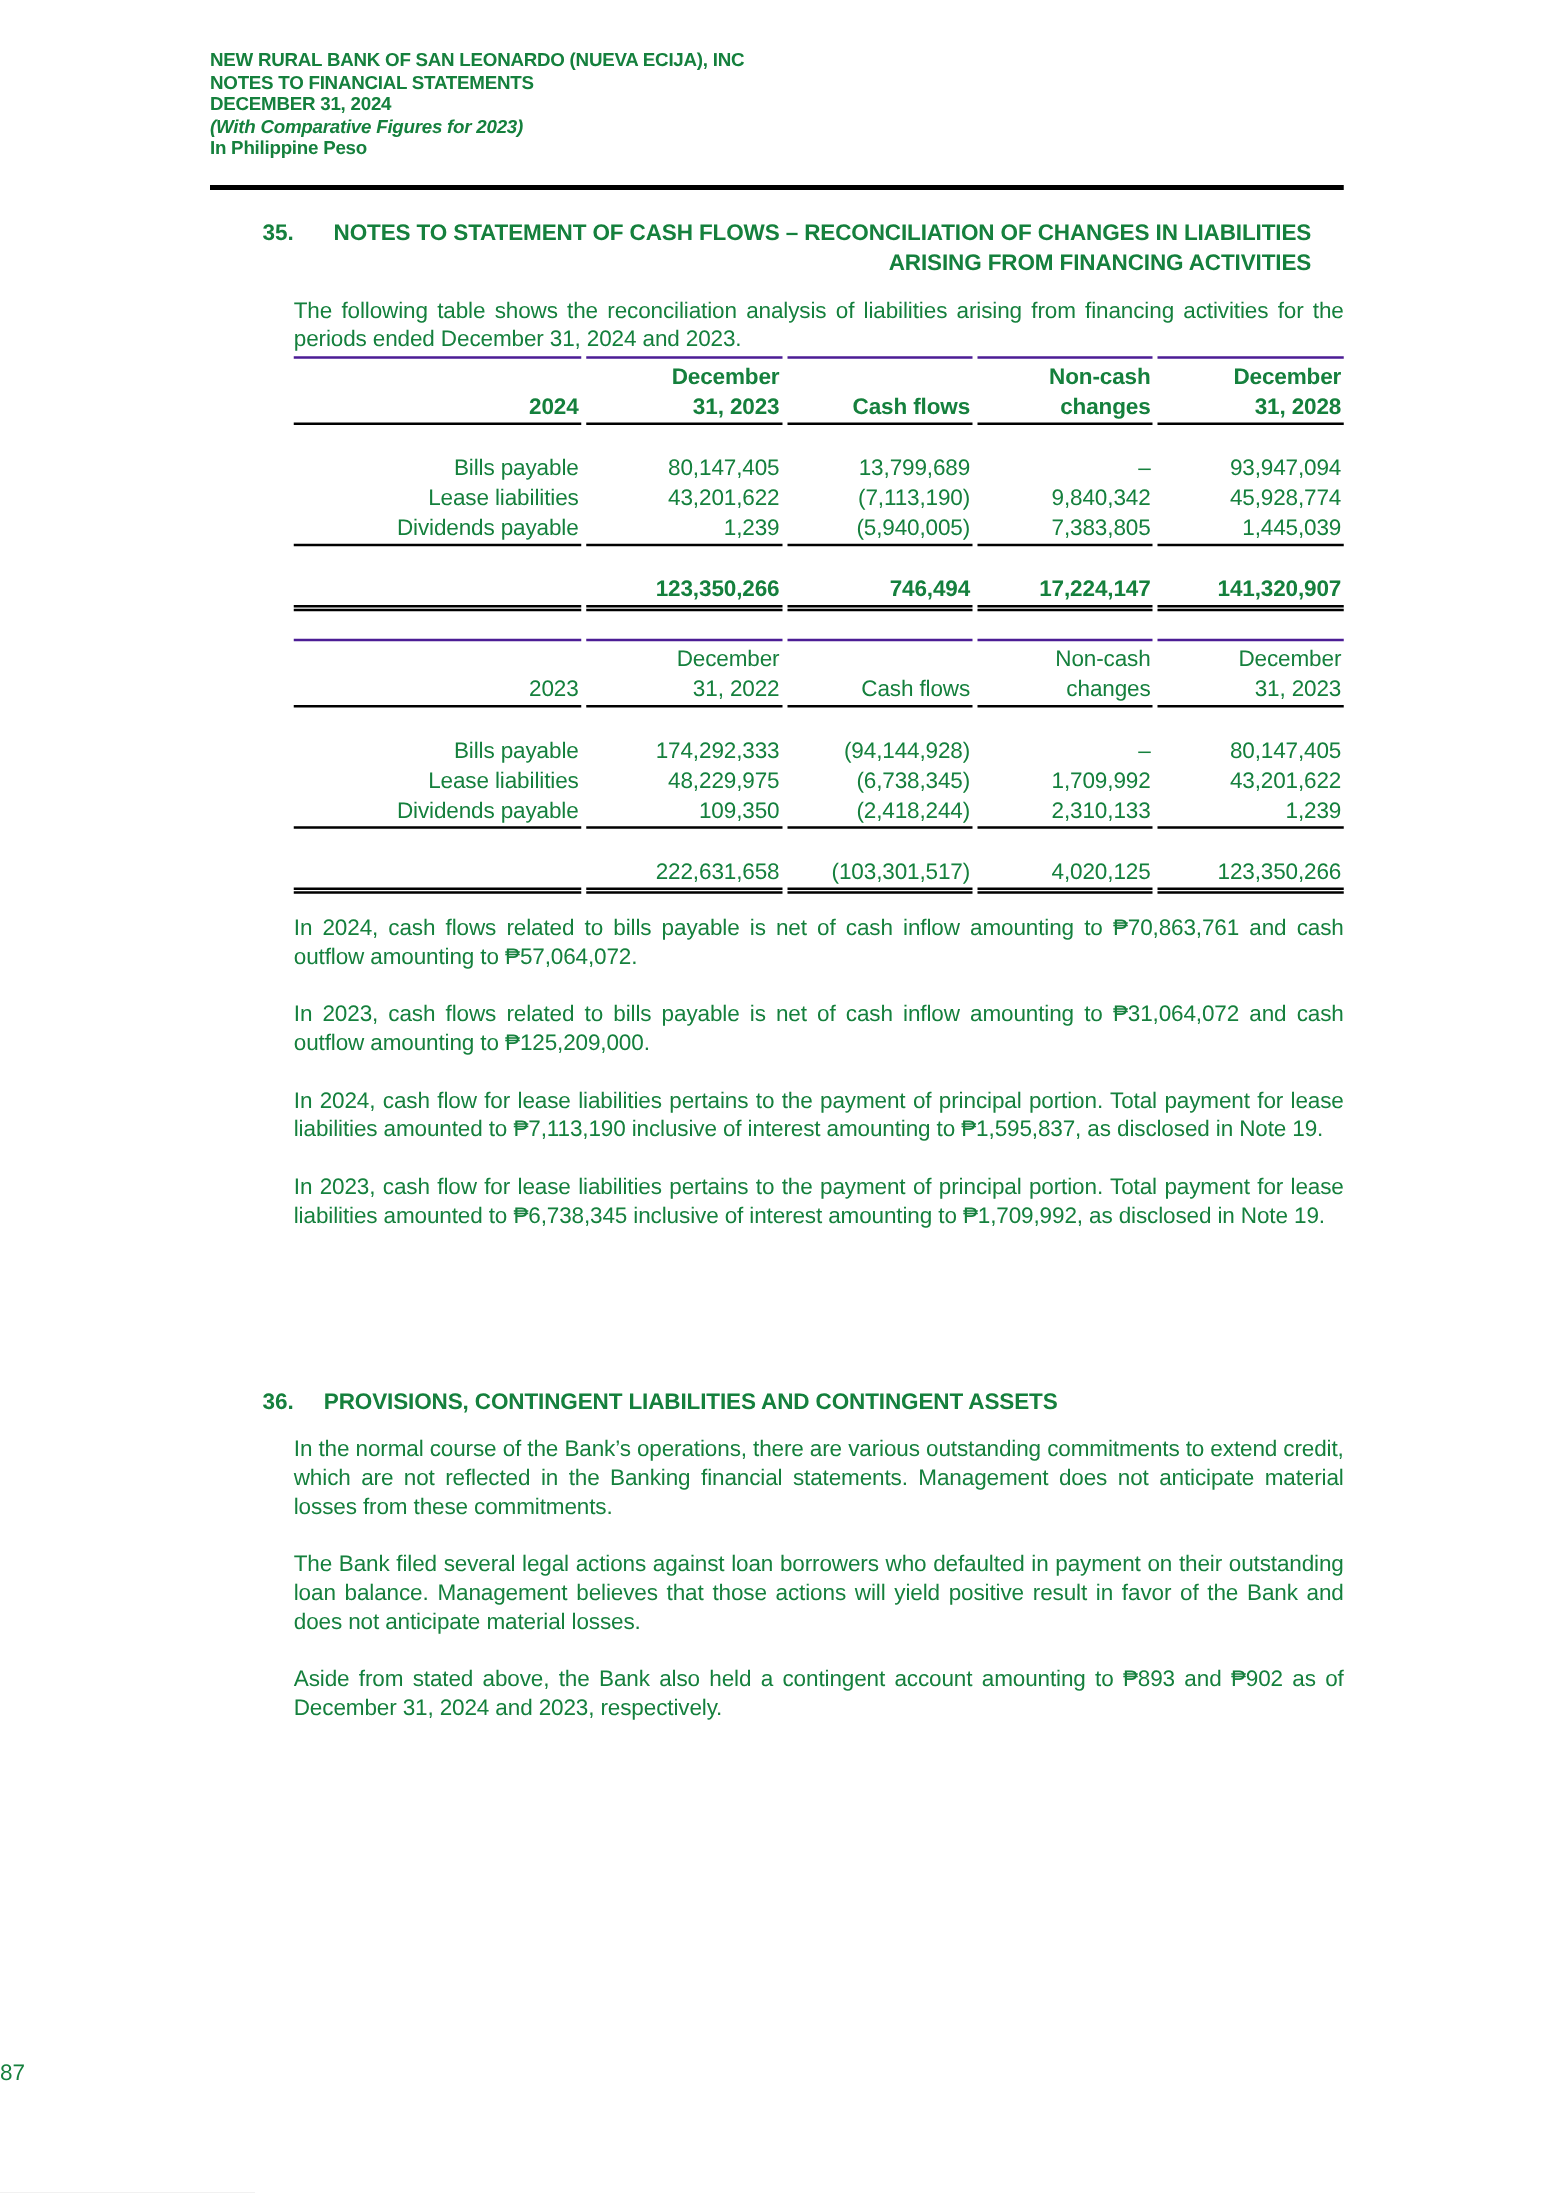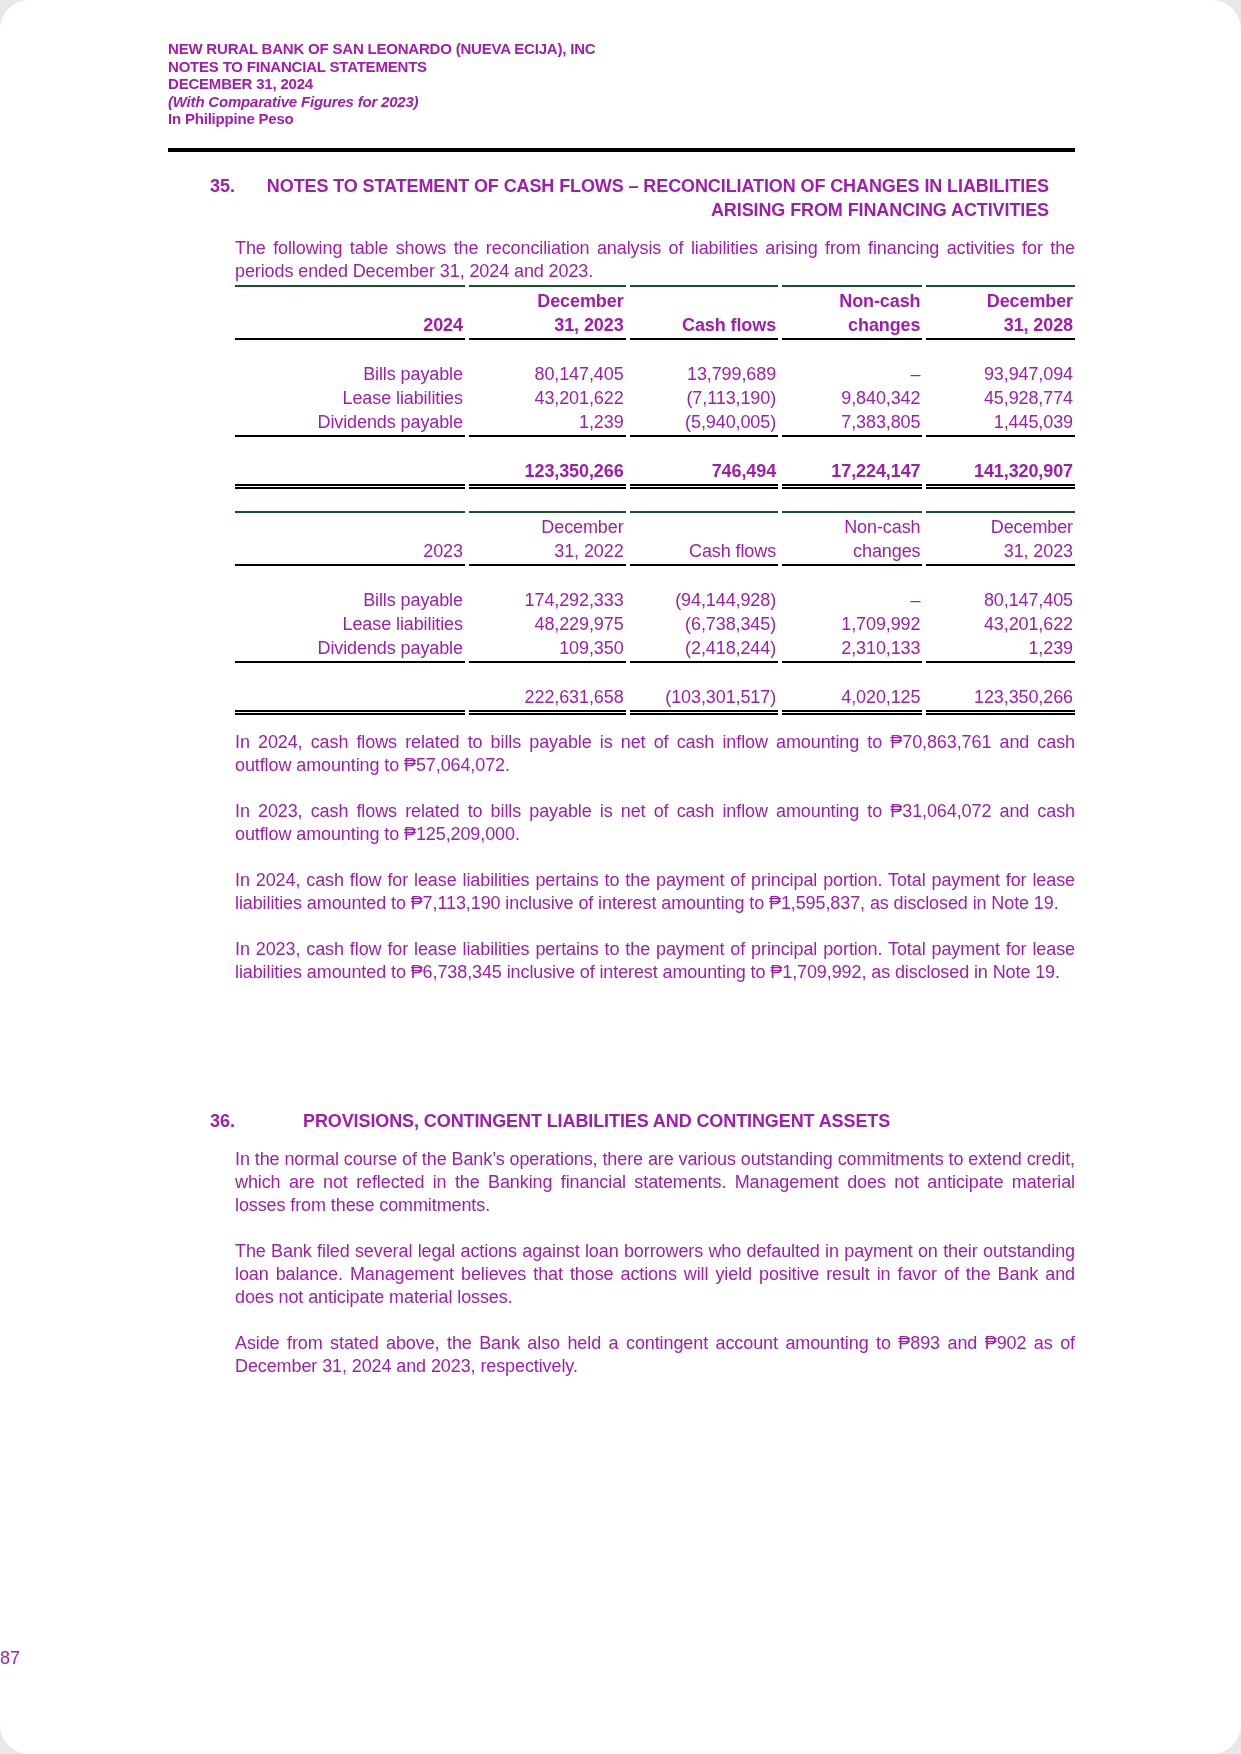--- a/index.html
+++ b/index.html
@@ -4,33 +4,32 @@
 <style>
   html,body{margin:0;padding:0;background:#e8e8e8;}
   .page{
     position:relative;
     width:1241px;height:1754px;
     margin:0 auto;
     background:#ffffff;
     box-sizing:border-box;
     padding:40px 166px 0 168px;
     font-family:"Liberation Sans","DejaVu Sans",sans-serif;
-    color:#a21caf;
-    border-radius:29px;
+    color:#15803d;
   }
   
   .doc-header div{
     font-size:15px;font-weight:bold;line-height:17.6px;letter-spacing:-0.2px;
   }
   .doc-header .italic{font-style:italic;}
   .rule{margin-top:20px;border-top:4px solid #000;height:0;}
 
   
   .section{display:flex;margin-top:22px;text-align:right;}
-  .section.mt125{margin-top:125px;gap:44px;}
+  .section.mt125{margin-top:125px;}
   .sec-num{flex:none;width:67px;font-size:18px;line-height:24px;font-weight:bold;}
   .sec-title{font-size:18px;line-height:24px;font-weight:bold;max-width:790px;letter-spacing:-0.1px;margin-left:24px;}
 
   
   .body-col{margin-left:67px;}
   p.para{
     margin:23px 0 0 0;
     font-size:18px;line-height:23px;
     text-align:justify;letter-spacing:-0.1px;
   }
@@ -47,21 +46,21 @@
   }
   .fin-table.mt2{margin-top:2px;}
   .fin-table.mt22{margin-top:22px;}
   .fin-table td{padding:1px 2px 2px 0;vertical-align:bottom;overflow:visible;}
   .fin-table td:nth-child(1){width:28%;text-align:right;}
   .fin-table td:nth-child(2){width:19%;}
   .fin-table td:nth-child(3){width:18%;}
   .fin-table td:nth-child(4){width:17%;}
   .fin-table td:nth-child(5){width:18%;}
   .fin-table .num{text-align:right;}
-  .bt{border-top:2px solid #14532d;margin-top:44px;}
+  .bt{border-top:2px solid #4c1d95;margin-top:44px;}
   .bb{border-bottom:2px solid #000;}
   .dbb{border-bottom:5px double #000;}
   .fin-table .hdr1 td{padding-top:4px;}
   .fin-table tr.sp td{height:20px;}
   .t-bold .hdr1 td,.t-bold .hdr2 td,.t-bold .totals td{font-weight:bold;}
 
   .page-num{
     position:absolute;top:1648px;left:0;right:96px;
     text-align:left;font-size:18px;
   }

